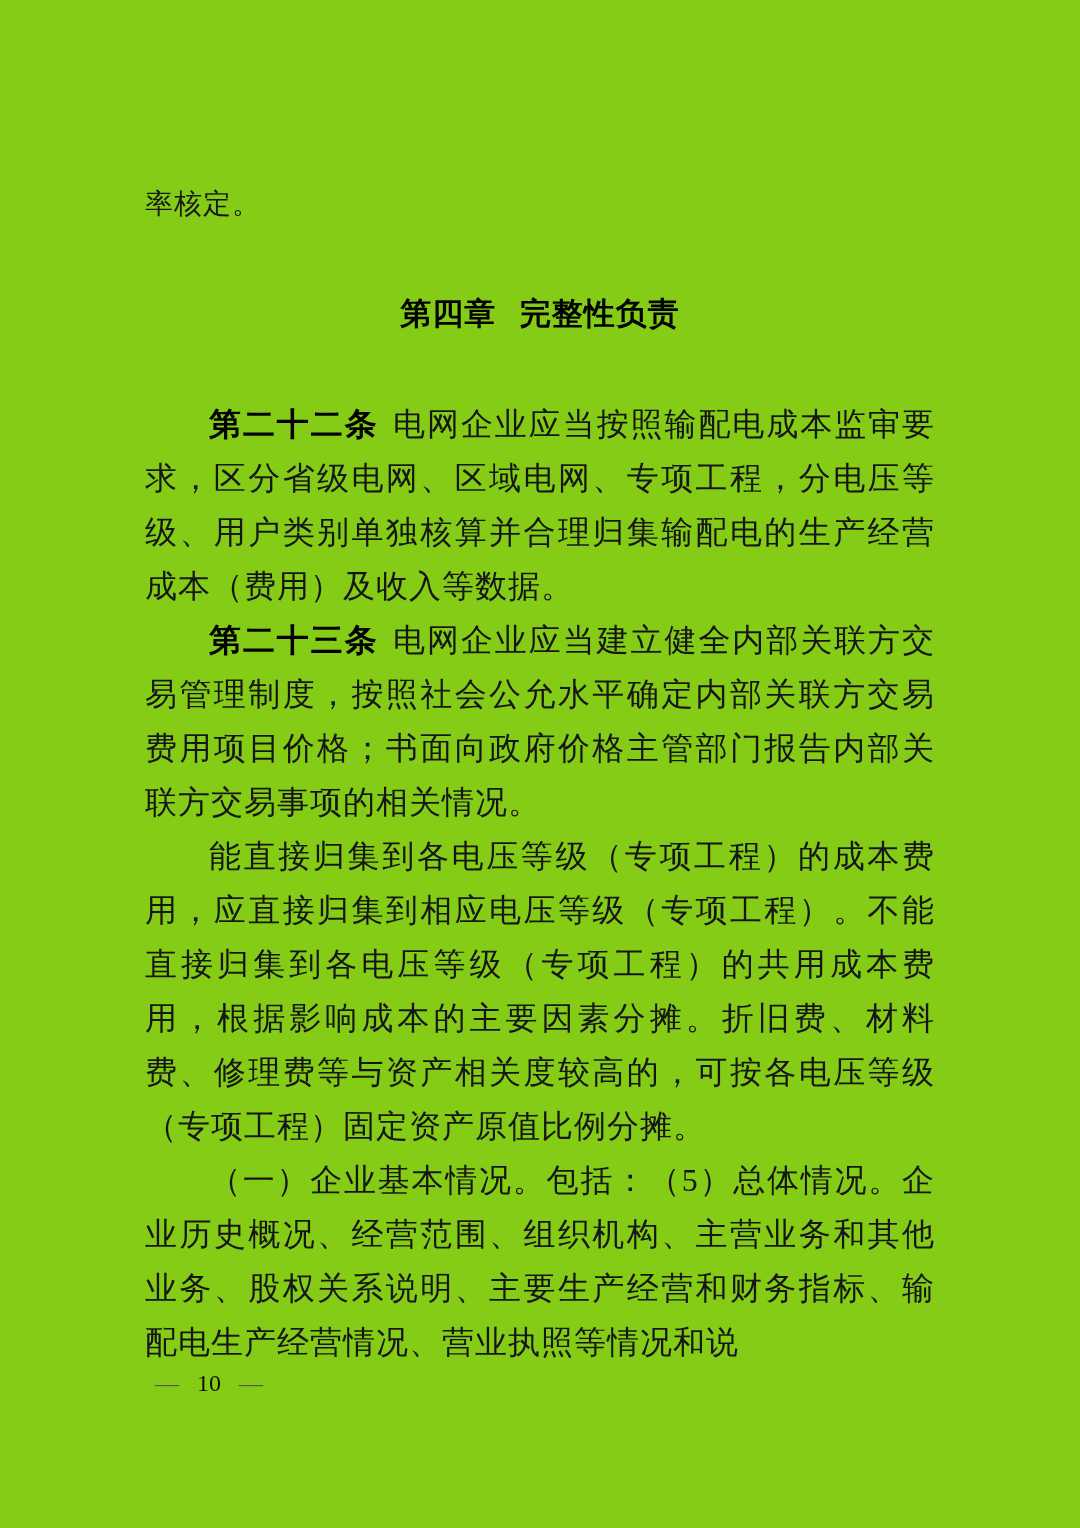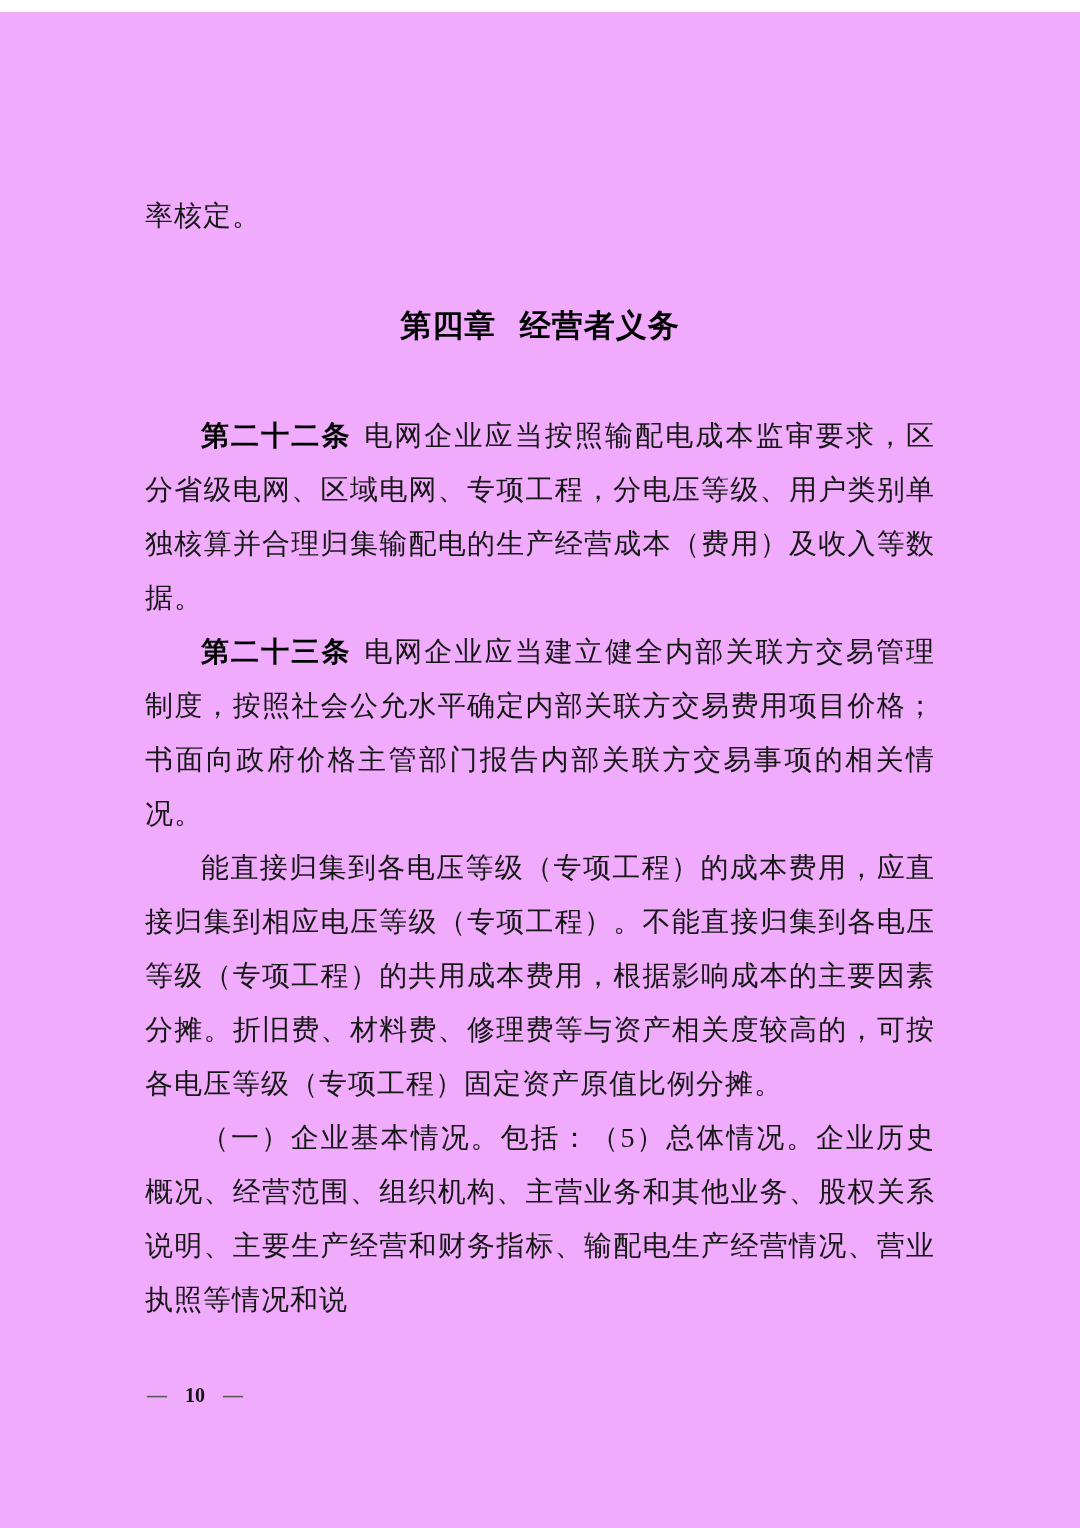--- a/index.html
+++ b/index.html
@@ -9,22 +9,21 @@
     height: 1528px;
     background: #ffffff;
     position: relative;
     font-family: "Liberation Serif", "DejaVu Serif", serif;
     color: #161616;
     overflow: hidden;
   }
   .page {
     position: absolute;
     inset: 0;
-    background: #f0abfc;
-    margin-top: 12px;
+    background: #84cc16;
   }
   .content {
     position: absolute;
     top: 0;
     left: 145px;
     width: 790px;
     padding-top: 177px;
   }
   .continuation {
     margin: 0;
@@ -39,63 +38,62 @@
     font-weight: 700;
     font-size: 31px;
     line-height: 56px;
     text-align: center;
     color: #000000;
     word-spacing: 0.45em;
     letter-spacing: 1px;
   }
   .para {
     margin: 0;
-    font-size: 28px;
+    font-size: 32px;
     line-height: 54px;
     text-indent: 2em;
     text-align: justify;
     text-justify: inter-character;
     letter-spacing: 1px;
     color: #161616;
   }
   .term {
     font-family: "Liberation Sans", "DejaVu Sans", sans-serif;
     font-weight: 700;
     color: #000000;
   }
   .term:not(:empty) { margin-right: 0.45em; }
   .page-footer {
     position: absolute;
-    left: 147px;
+    left: 155px;
     top: 1356px;
-    font-size: 20px;
+    font-size: 24px;
     line-height: 54px;
     color: #222222;
     white-space: nowrap;
-    font-weight: bold;
   }
   .page-footer .dash {
     display: inline-block;
     color: #555555;
   }
   .page-footer .num {
     display: inline-block;
     margin: 0 18px;
     color: #111111;
   }
 </style>
 </head>
 <body>
 
 <div class="page">
   <div class="content">
 
     <p class="continuation">率核定。</p>
 
-    <h1 class="chapter-heading">第四章 经营者义务</h1>
+    <h1 class="chapter-heading">第四章 完整性负责</h1>
 
     <p class="para"><span class="term">第二十二条</span><span>电网企业应当按照输配电成本监审要求，区分省级电网、区域电网、专项工程，分电压等级、用户类别单独核算并合理归集输配电的生产经营成本（费用）及收入等数据。</span></p>
 
     <p class="para"><span class="term">第二十三条</span><span>电网企业应当建立健全内部关联方交易管理制度，按照社会公允水平确定内部关联方交易费用项目价格；书面向政府价格主管部门报告内部关联方交易事项的相关情况。</span></p>
 
     <p class="para"><span class="term"></span><span>能直接归集到各电压等级（专项工程）的成本费用，应直接归集到相应电压等级（专项工程）。不能直接归集到各电压等级（专项工程）的共用成本费用，根据影响成本的主要因素分摊。折旧费、材料费、修理费等与资产相关度较高的，可按各电压等级（专项工程）固定资产原值比例分摊。</span></p>
 
 
     <p class="para"><span class="term"></span><span>（一）企业基本情况。包括：（5）总体情况。企业历史概况、经营范围、组织机构、主营业务和其他业务、股权关系说明、主要生产经营和财务指标、输配电生产经营情况、营业执照等情况和说</span></p>
 

